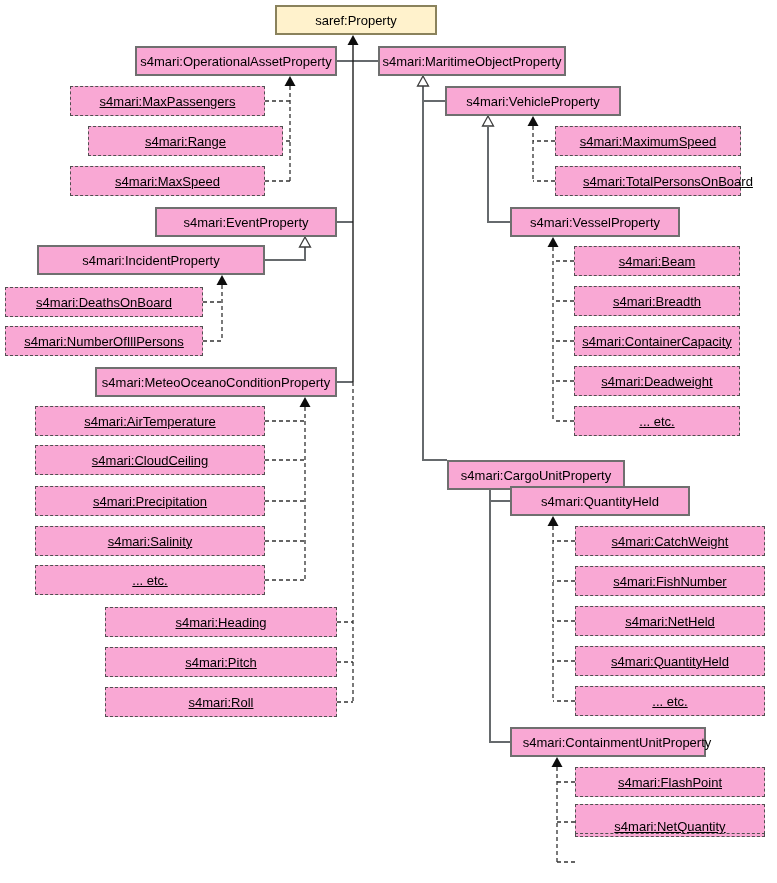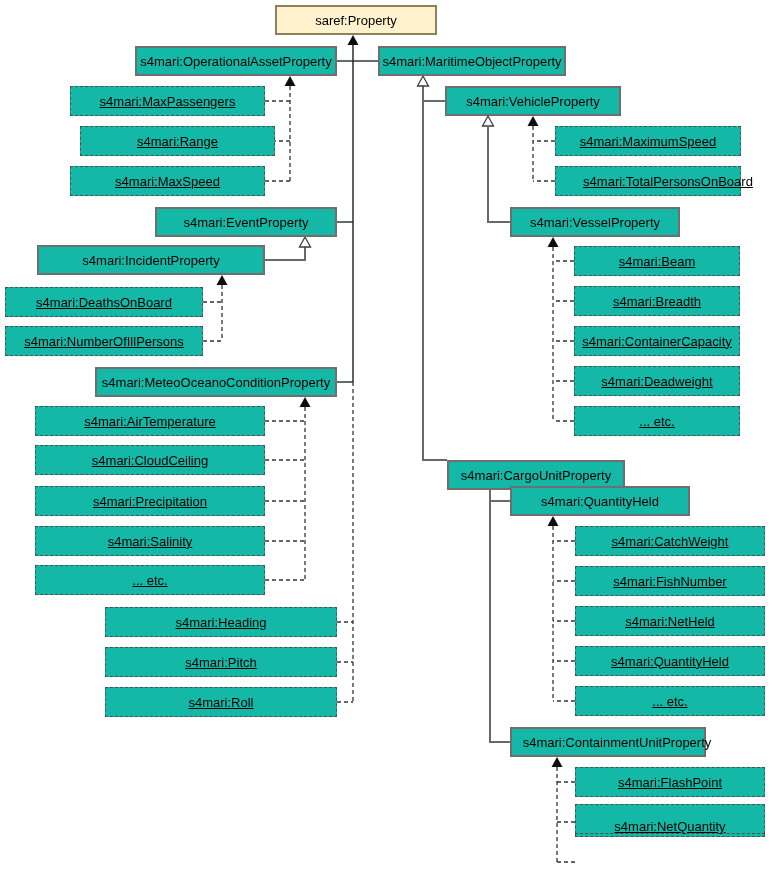--- a/index.html
+++ b/index.html
@@ -4,21 +4,21 @@
 <title>Diagram</title>
 <style>
   html,body{margin:0;padding:0;background:#ffffff;}
   #canvas{
     position:relative;width:777px;height:883px;background:#ffffff;
     font-family:"Liberation Sans","DejaVu Sans",sans-serif;overflow:hidden;
   }
   #edges{position:absolute;left:0;top:0;width:777px;height:883px;}
   .node{
     position:absolute;box-sizing:border-box;display:flex;align-items:center;justify-content:center;
-    font-size:13px;line-height:1;color:#000;background:#14b8a6;white-space:nowrap;z-index:2;
+    font-size:13px;line-height:1;color:#000;background:#f9a8d4;white-space:nowrap;z-index:2;
   }
   .node.cls{border:2px solid #6f6f6f;}
   .node.root{background:#fff2cc;border:2px solid #8a825c;}
   .node.inst{border:1.6px dashed #4f4f4f;}
   .node.inst .lbl{text-decoration:underline;}
   .lbl{padding:0 4px;}
   polyline{fill:none;}
   polyline.grey{stroke:#666a6d;stroke-width:2;}
   polyline.trunk{stroke:#1f1f1f;stroke-width:1.4;}
   polyline.dash{stroke:#333333;stroke-width:1.3;stroke-dasharray:4 3;}
@@ -92,21 +92,21 @@
     </svg>
 <div class="node root" style="left: 275px; top: 5px; width: 162px; height: 30px;">
       <span class="lbl">saref:Property</span>
     </div>
     <div class="node cls" style="left: 135px; top: 46px; width: 202px; height: 30px;">
       <span class="lbl">s4mari:OperationalAssetProperty</span>
     </div>
     <div class="node inst" style="left: 70px; top: 86px; width: 195px; height: 30px;">
       <span class="lbl">s4mari:MaxPassengers</span>
     </div>
-    <div class="node inst" style="left: 80px; top: 126px; width: 195px; height: 30px; align-items: center;">
+    <div class="node inst" style="left: 88px; top: 126px; width: 195px; height: 30px; align-items: center;">
       <span class="lbl">s4mari:Range</span>
     </div>
     <div class="node inst" style="left: 70px; top: 166px; width: 195px; height: 30px;">
       <span class="lbl">s4mari:MaxSpeed</span>
     </div>
     <div class="node cls" style="left: 155px; top: 207px; width: 182px; height: 30px;">
       <span class="lbl">s4mari:EventProperty</span>
     </div>
     <div class="node cls" style="left: 37px; top: 245px; width: 228px; height: 30px;">
       <span class="lbl">s4mari:IncidentProperty</span>

